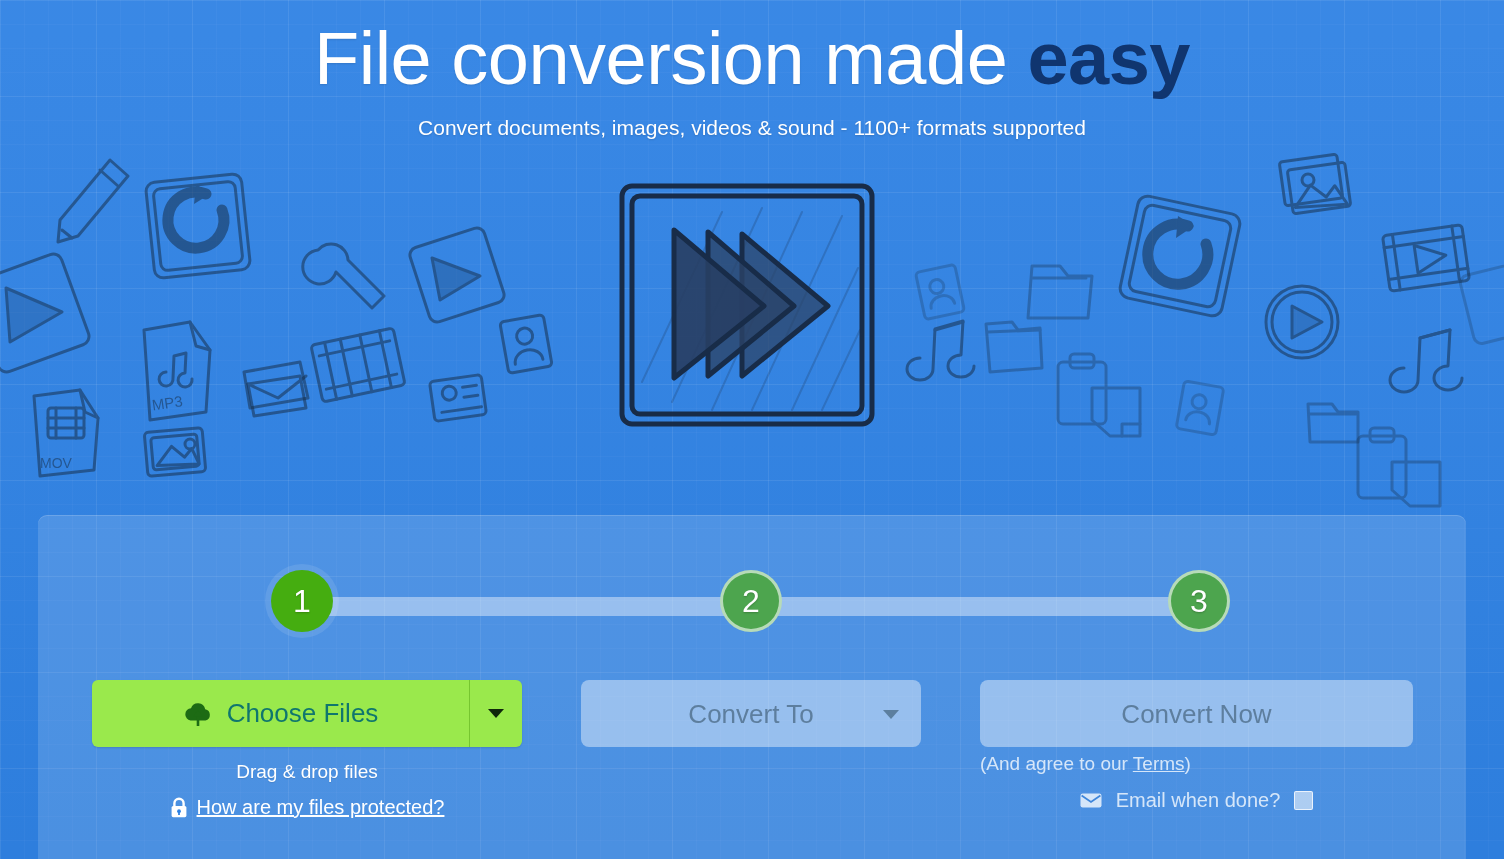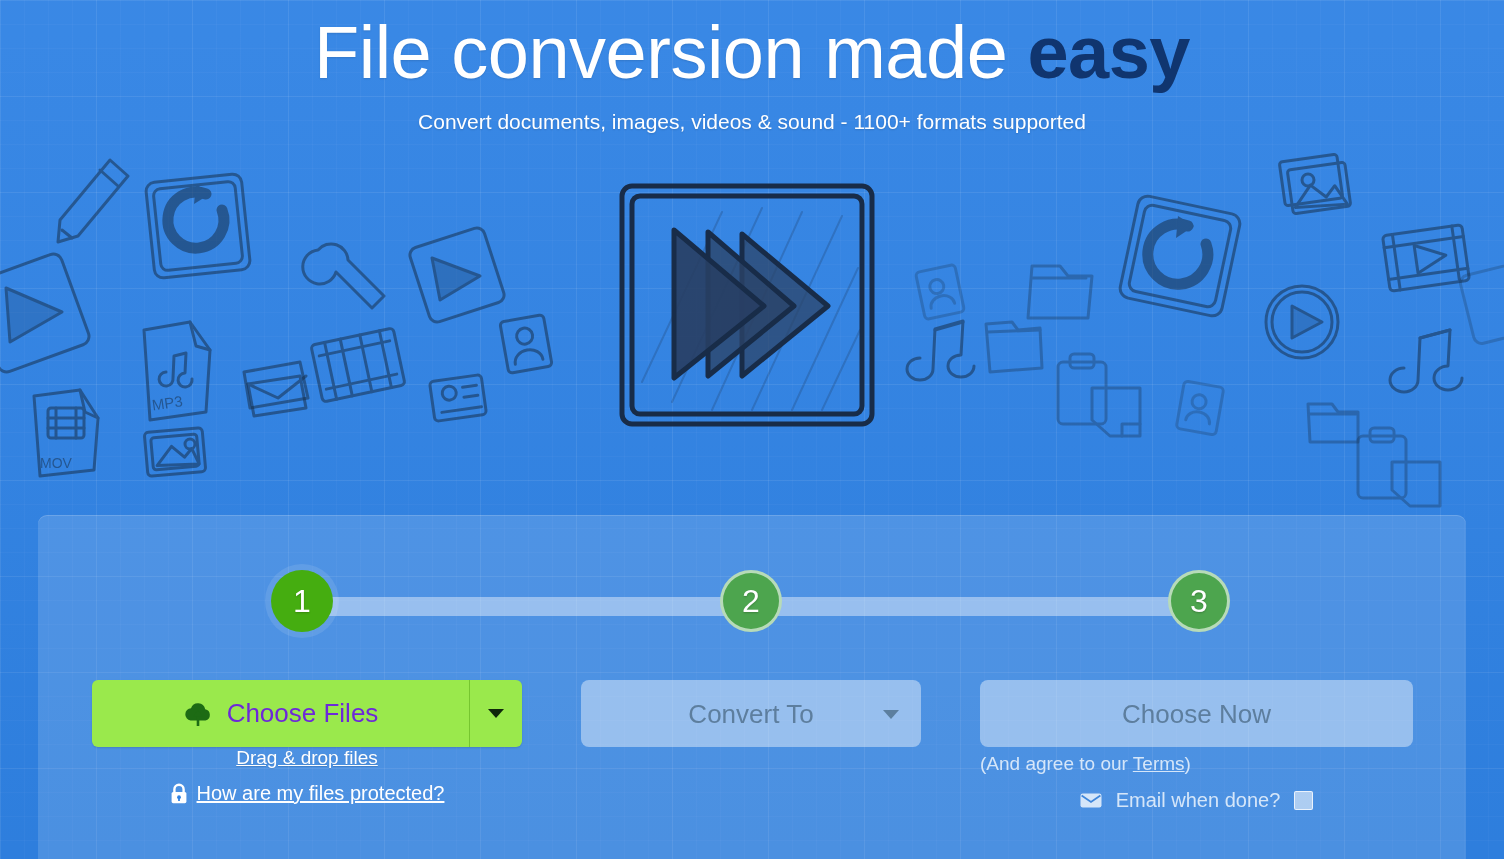--- a/index.html
+++ b/index.html
@@ -29,21 +29,21 @@
   
   .hero {
     position: absolute;
     top: 0; left: 0; right: 0;
     text-align: center;
     z-index: 5;
     pointer-events: none;
   }
   .headline {
     margin: 0;
-    padding-top: 16px;
+    padding-top: 22px;
     font-size: 74px;
     line-height: 1.0;
     font-weight: 300;
     letter-spacing: -0.5px;
     color: #ffffff;
     text-shadow: 0 1px 2px rgba(0,0,0,0.12);
   }
   .headline .accent {
     font-weight: 700;
     color: #10356f;
@@ -174,21 +174,21 @@
     overflow: hidden;
     background: #9ae94c;
     box-shadow: 0 1px 2px rgba(0,0,0,0.12);
   }
   .choose-main {
     flex: 1;
     display: flex;
     align-items: center;
     justify-content: center;
     gap: 14px;
-    color: #6d28d9;
+    color: #0f766e;
     font-size: 26px;
     border-right: 1px solid #76c62f;
   }
   .choose-caret {
     width: 52px;
     display: flex;
     align-items: center;
     justify-content: center;
   }
   .caret-dark {
@@ -216,22 +216,22 @@
     position: absolute;
     right: 22px;
     top: 50%;
     margin-top: -4px;
   }
 
   .sub-line {
     text-align: center;
     color: #ffffff;
     font-size: 19px;
+    margin-top: 14px;
     text-shadow: 0 1px 1px rgba(0,0,0,0.10);
-    text-decoration: underline;
   }
   .sub-link-row {
     display: flex;
     align-items: center;
     justify-content: center;
     gap: 9px;
     margin-top: 13px;
   }
   .sub-link {
     color: #ffffff;
@@ -470,21 +470,21 @@
 
       <div class="col col-2">
         <div class="btn btn-disabled btn-select">
           <span class="label">Convert To</span>
           <span class="caret-muted"></span>
         </div>
       </div>
 
       <div class="col col-3">
         <div class="btn btn-disabled">
-          <span class="label">Choose Now</span>
+          <span class="label">Convert Now</span>
         </div>
         <div class="terms-line"><span>(And agree to our </span><span class="terms-link">Terms</span><span>)</span></div>
         <div class="email-row">
           <span class="ico">
             <svg width="22" height="15" viewBox="0 0 22 15" aria-hidden="true">
               <rect x="0.5" y="0.5" width="21" height="14" rx="2.2" fill="#d5e6f9"></rect>
               <path d="M1.6 2.4 L11 9 L20.4 2.4" fill="none" stroke="#3e86db" stroke-width="1.8"></path>
             </svg>
           </span>
           <span>Email when done?</span>

